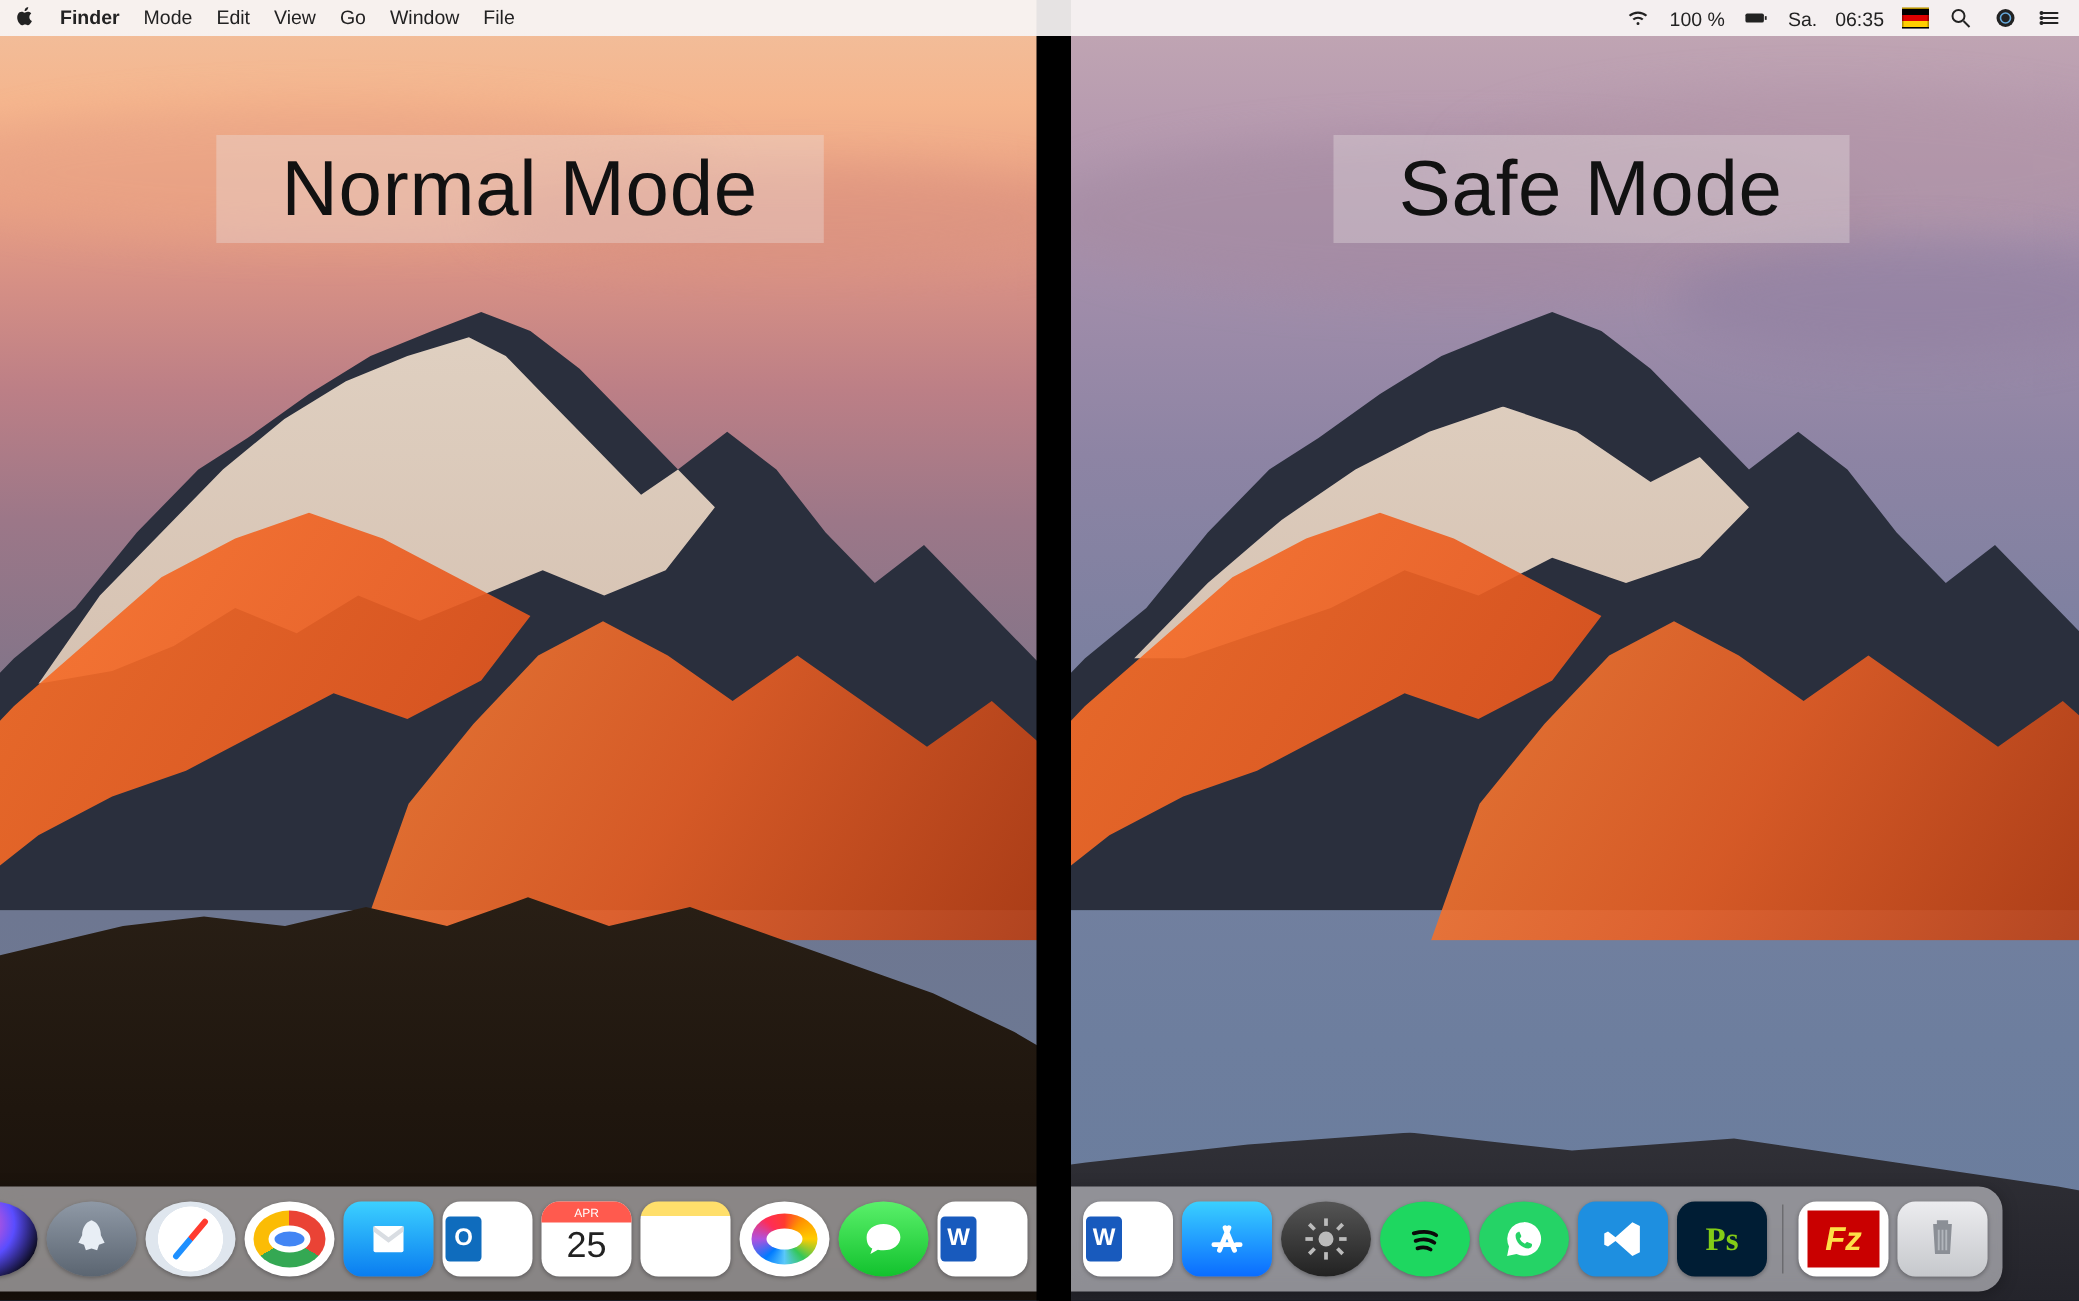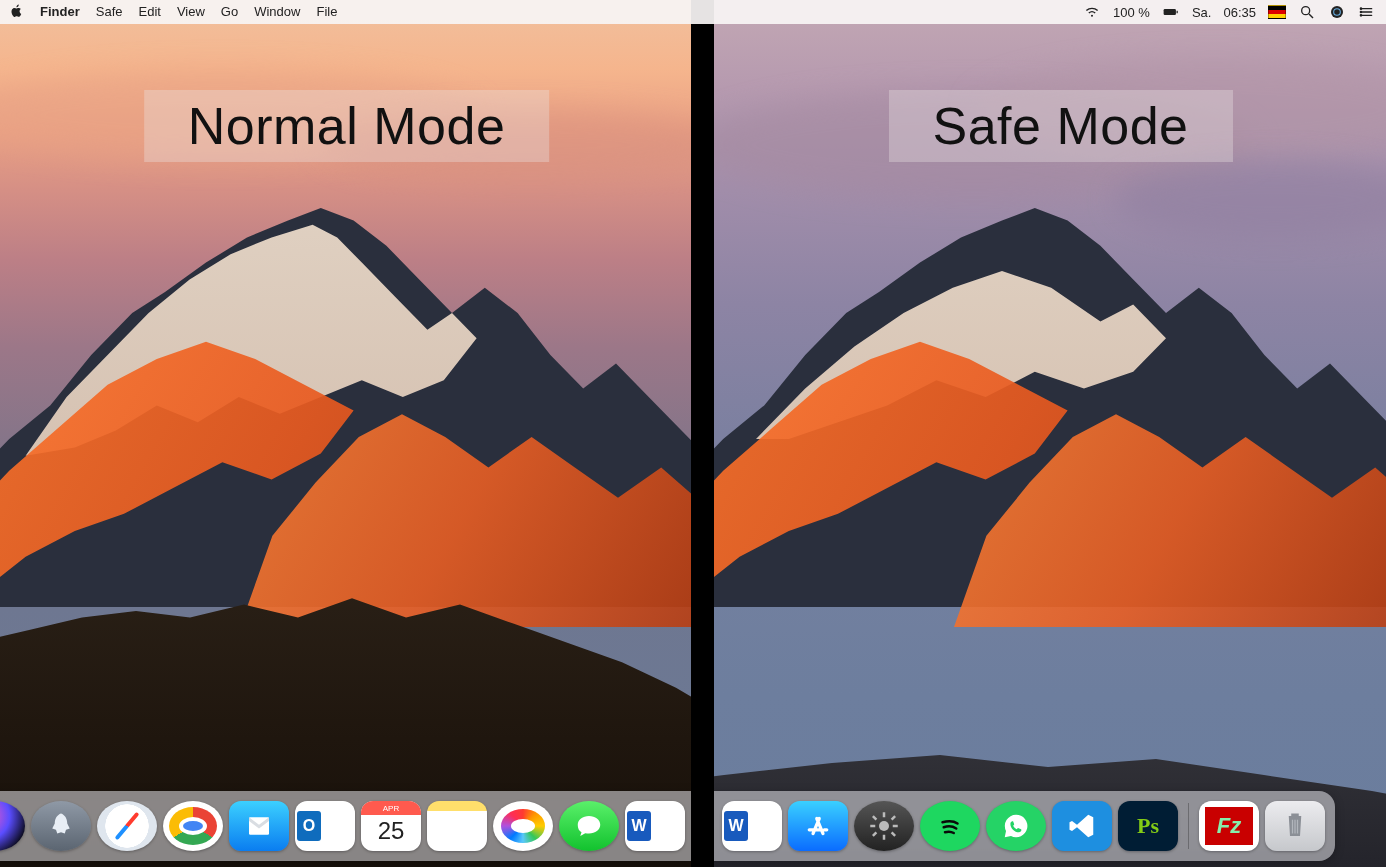--- a/index.html
+++ b/index.html
@@ -75,21 +75,21 @@
   .finder-face::before{content:"";position:absolute;left:50%;top:0;bottom:0;width:50%;background:#f5f7ff;border-radius:0 12px 12px 0}
   .safari-needle{position:absolute;width:4px;height:34px;background:linear-gradient(180deg,#ff3b2e 0 50%,#1e90ff 50% 100%);left:50%;top:50%;transform:translate(-50%,-50%) rotate(40deg);border-radius:2px}
   .chrome-in{position:absolute;inset:6px;border-radius:50%;background:conic-gradient(#ea4335 0 120deg,#34a853 120deg 240deg,#fbbc05 240deg 360deg)}
   .chrome-in::after{content:"";position:absolute;inset:10px;border-radius:50%;background:#4285f4;border:4px solid #fff}
   .photos-in{position:absolute;inset:8px;border-radius:50%;background:conic-gradient(#ff3b30,#ff9500,#ffcc00,#34c759,#5ac8fa,#007aff,#af52de,#ff2d55,#ff3b30)}
   .photos-in::after{content:"";position:absolute;inset:10px;border-radius:50%;background:#fff}
   .word-w,.outlook-o{position:absolute;left:2px;top:10px;width:24px;height:30px;background:#185abd;color:#fff;display:flex;align-items:center;justify-content:center;font-weight:700;font-size:16px;border-radius:3px}
   .outlook-o{background:#0f6cbd}
   .cal-top{position:absolute;left:0;top:0;right:0;height:14px;background:#ff5a4e;border-radius:12px 12px 0 0;color:#fff;font-size:8px;display:flex;align-items:center;justify-content:center}
   .cal-num{position:absolute;left:0;right:0;top:16px;text-align:center;font-size:24px;color:#222;font-weight:400}
-  .fz-in{position:absolute;inset:6px;background:#c90000;display:flex;align-items:center;justify-content:center;color:#86efac;font-weight:700;font-style:italic;font-size:22px}
+  .fz-in{position:absolute;inset:6px;background:#c90000;display:flex;align-items:center;justify-content:center;color:#fde047;font-weight:700;font-style:italic;font-size:22px}
 </style>
 </head>
 <body>
 
 <div class="screen">
 
   <div class="half left">
     <div class="sky">
       <div class="cloud c1"></div>
         <div class="cloud c2"></div>
@@ -224,21 +224,21 @@
   <div class="divider"></div>
 
   <div class="menubar">
     <div class="mb-left">
       <span>
         <svg width="14" height="14" viewBox="0 0 24 24">
             <path fill="#222" d="M16.4 12.6c0-2.6 2.1-3.8 2.2-3.9-1.2-1.8-3.1-2-3.7-2-1.6-.2-3.1.9-3.9.9s-2-.9-3.4-.9c-1.7 0-3.3 1-4.2 2.6-1.8 3.1-.5 7.7 1.3 10.2.9 1.2 1.9 2.6 3.3 2.6 1.3 0 1.8-.9 3.4-.9s2 .9 3.4.8c1.4 0 2.3-1.3 3.2-2.5.7-1 1.1-1.9 1.3-2.4-2.9-1.1-2.9-4.3-2.9-4.5zM14 4.2c.7-.9 1.2-2.1 1.1-3.2-1 .1-2.3.7-3 1.6-.7.8-1.2 2-1.1 3.1 1.2.1 2.3-.6 3-1.5z"></path>
           </svg>
       </span>
       <span class="app">Finder</span>
-      <span>Safe</span>
+      <span>Mode</span>
       <span>Edit</span>
       <span>View</span>
       <span>Go</span>
       <span>Window</span>
       <span>File</span>
     </div>
     <div class="mb-right">
       <span class="ico">
         <svg viewBox="0 0 24 24">
             <path d="M12 19a1.5 1.5 0 100-3 1.5 1.5 0 000 3zm-4-4.7a6 6 0 018 0l1.5-1.5a8.2 8.2 0 00-11 0L8 14.3zM4.3 10.6a11.5 11.5 0 0115.4 0l1.5-1.5a13.7 13.7 0 00-18.4 0l1.5 1.5z"></path>

